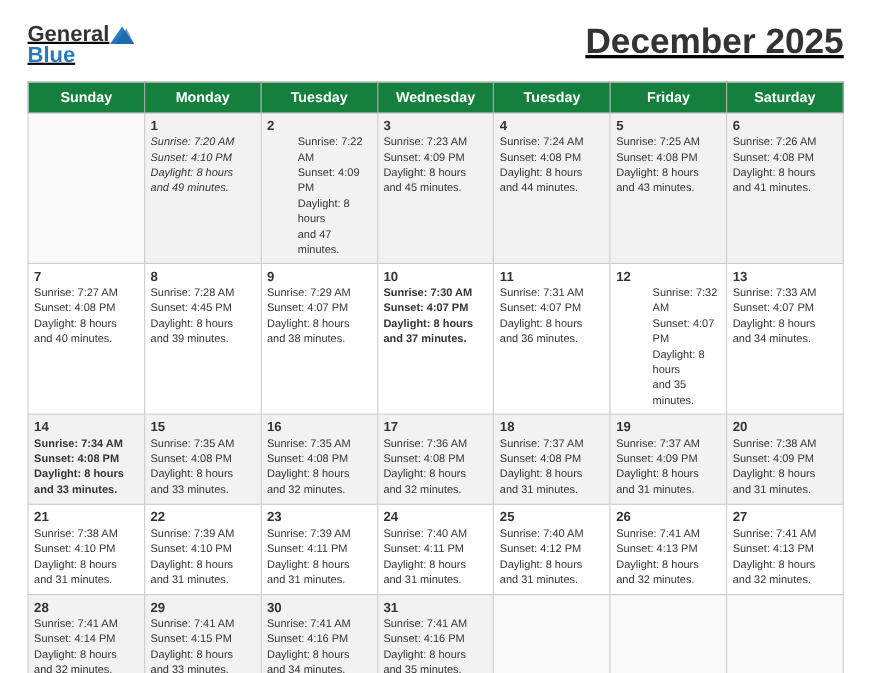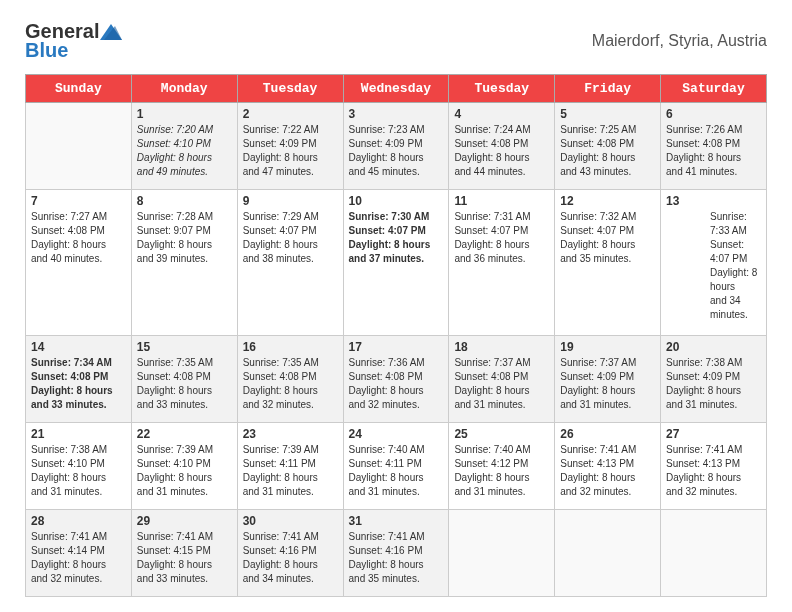--- a/index.html
+++ b/index.html
@@ -13,22 +13,23 @@
     .page {
       width: 792px;
       height: 612px;
       padding: 20px 25px 15px 25px;
       display: flex;
       flex-direction: column;
     }
     .header {
       display: flex;
       justify-content: space-between;
-      align-items: center;
+      align-items: flex-start;
       margin-bottom: 12px;
+      text-decoration: underline;
     }
     .logo {
       display: flex;
       flex-direction: column;
       align-items: flex-start;
     }
     .title-section {
       text-align: right;
     }
     .month-title {
@@ -42,28 +43,27 @@
       color: #555;
     }
     .calendar {
       flex: 1;
       border: 1px solid #ccc;
       border-collapse: collapse;
       width: 100%;
       table-layout: fixed;
     }
     .calendar th {
-      background-color: #ef4444;
+      background-color: #15803d;
       color: white;
       text-align: center;
       padding: 6px 4px;
       font-size: 13px;
       font-weight: bold;
       border: 1px solid #aaa;
-      font-family: Liberation Mono, monospace;
     }
     .calendar td {
       border: 1px solid #ccc;
       vertical-align: top;
       padding: 4px 5px;
       font-size: 10.5px;
       color: #333;
       height: 82px;
     }
     .calendar td.empty {
@@ -99,21 +99,21 @@
       <div style="display:flex;align-items:center;">
         <span style="font-size:20px;font-weight:bold;color:#333;">General</span>
         <svg width="22" height="16" viewBox="0 0 22 16" style="margin:0 1px;">
           <polygon points="0,16 11,0 22,16" fill="#2979c0"></polygon>
           <polygon points="4,16 15,2 22,16" fill="#1a5fa0" opacity="0.6"></polygon>
         </svg>
       </div>
       <span style="font-size:20px;font-weight:bold;color:#2979c0;margin-top:-4px;">Blue</span>
     </div>
     <div class="title-section">
-      <div class="location">Maierdorf, Styria, Austria</div>
+      <div class="month-title">December 2025</div>
     </div>
   </div>
 
   <table class="calendar">
     <thead>
       <tr>
         <th>Sunday</th>
         <th>Monday</th>
         <th>Tuesday</th>
         <th>Wednesday</th>
@@ -127,21 +127,21 @@
           <td class="empty"></td>
           <td>
             <span class="day-number">1</span>
             <div class="day-info" style="white-space: pre-line; font-style: italic;">Sunrise: 7:20 AM
 Sunset: 4:10 PM
 Daylight: 8 hours
 and 49 minutes.</div>
           </td>
           <td>
             <span class="day-number">2</span>
-            <div class="day-info" style="white-space: pre-line;">Sunrise: 7:22 AM
+            <div class="day-info" style="white-space: pre-line; margin-left: 28px;">Sunrise: 7:22 AM
 Sunset: 4:09 PM
 Daylight: 8 hours
 and 47 minutes.</div>
           </td>
           <td>
             <span class="day-number">3</span>
             <div class="day-info" style="white-space: pre-line;">Sunrise: 7:23 AM
 Sunset: 4:09 PM
 Daylight: 8 hours
 and 45 minutes.</div>
@@ -172,21 +172,21 @@
           <td>
             <span class="day-number">7</span>
             <div class="day-info" style="white-space: pre-line;">Sunrise: 7:27 AM
 Sunset: 4:08 PM
 Daylight: 8 hours
 and 40 minutes.</div>
           </td>
           <td>
             <span class="day-number">8</span>
             <div class="day-info" style="white-space: pre-line;">Sunrise: 7:28 AM
-Sunset: 9:07 PM
+Sunset: 4:45 PM
 Daylight: 8 hours
 and 39 minutes.</div>
           </td>
           <td>
             <span class="day-number">9</span>
             <div class="day-info" style="white-space: pre-line;">Sunrise: 7:29 AM
 Sunset: 4:07 PM
 Daylight: 8 hours
 and 38 minutes.</div>
           </td>
@@ -199,28 +199,28 @@
           </td>
           <td>
             <span class="day-number">11</span>
             <div class="day-info" style="white-space: pre-line;">Sunrise: 7:31 AM
 Sunset: 4:07 PM
 Daylight: 8 hours
 and 36 minutes.</div>
           </td>
           <td>
             <span class="day-number">12</span>
-            <div class="day-info" style="white-space: pre-line;">Sunrise: 7:32 AM
+            <div class="day-info" style="white-space: pre-line; margin-left: 33px;">Sunrise: 7:32 AM
 Sunset: 4:07 PM
 Daylight: 8 hours
 and 35 minutes.</div>
           </td>
           <td>
             <span class="day-number">13</span>
-            <div class="day-info" style="white-space: pre-line; margin-left: 44px;">Sunrise: 7:33 AM
+            <div class="day-info" style="white-space: pre-line;">Sunrise: 7:33 AM
 Sunset: 4:07 PM
 Daylight: 8 hours
 and 34 minutes.</div>
           </td>
         </tr>
         <tr class="row-shaded">
           <td>
             <span class="day-number">14</span>
             <div class="day-info" style="white-space: pre-line; font-weight: bold;">Sunrise: 7:34 AM
 Sunset: 4:08 PM

